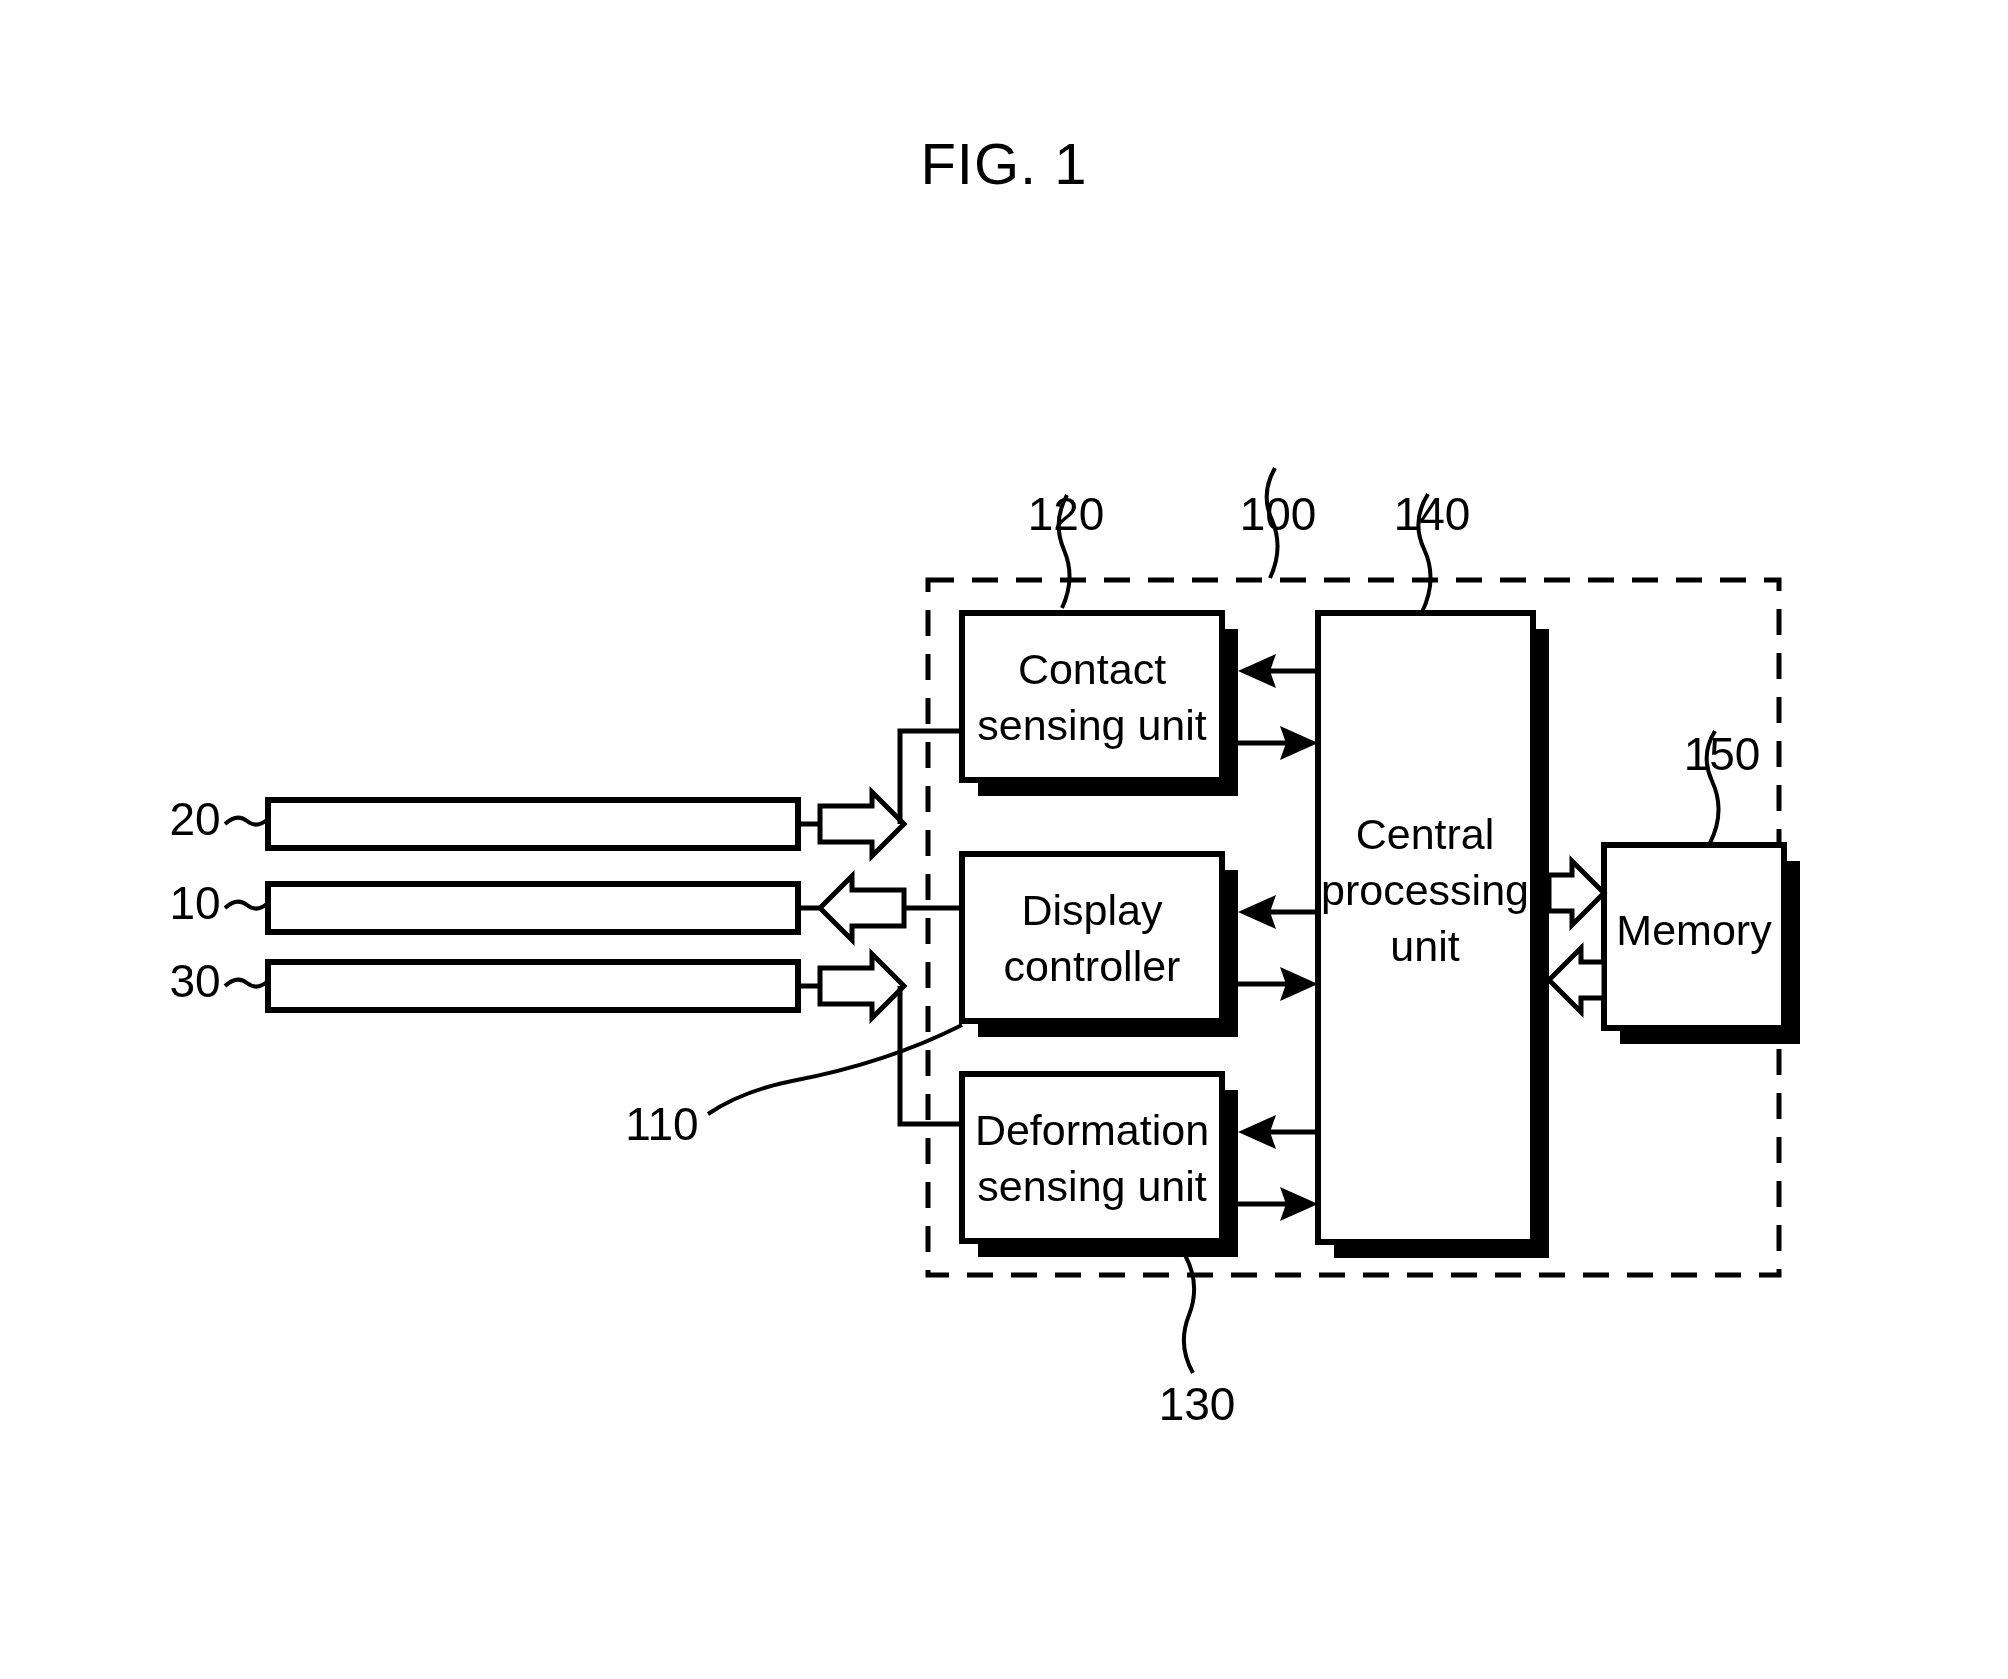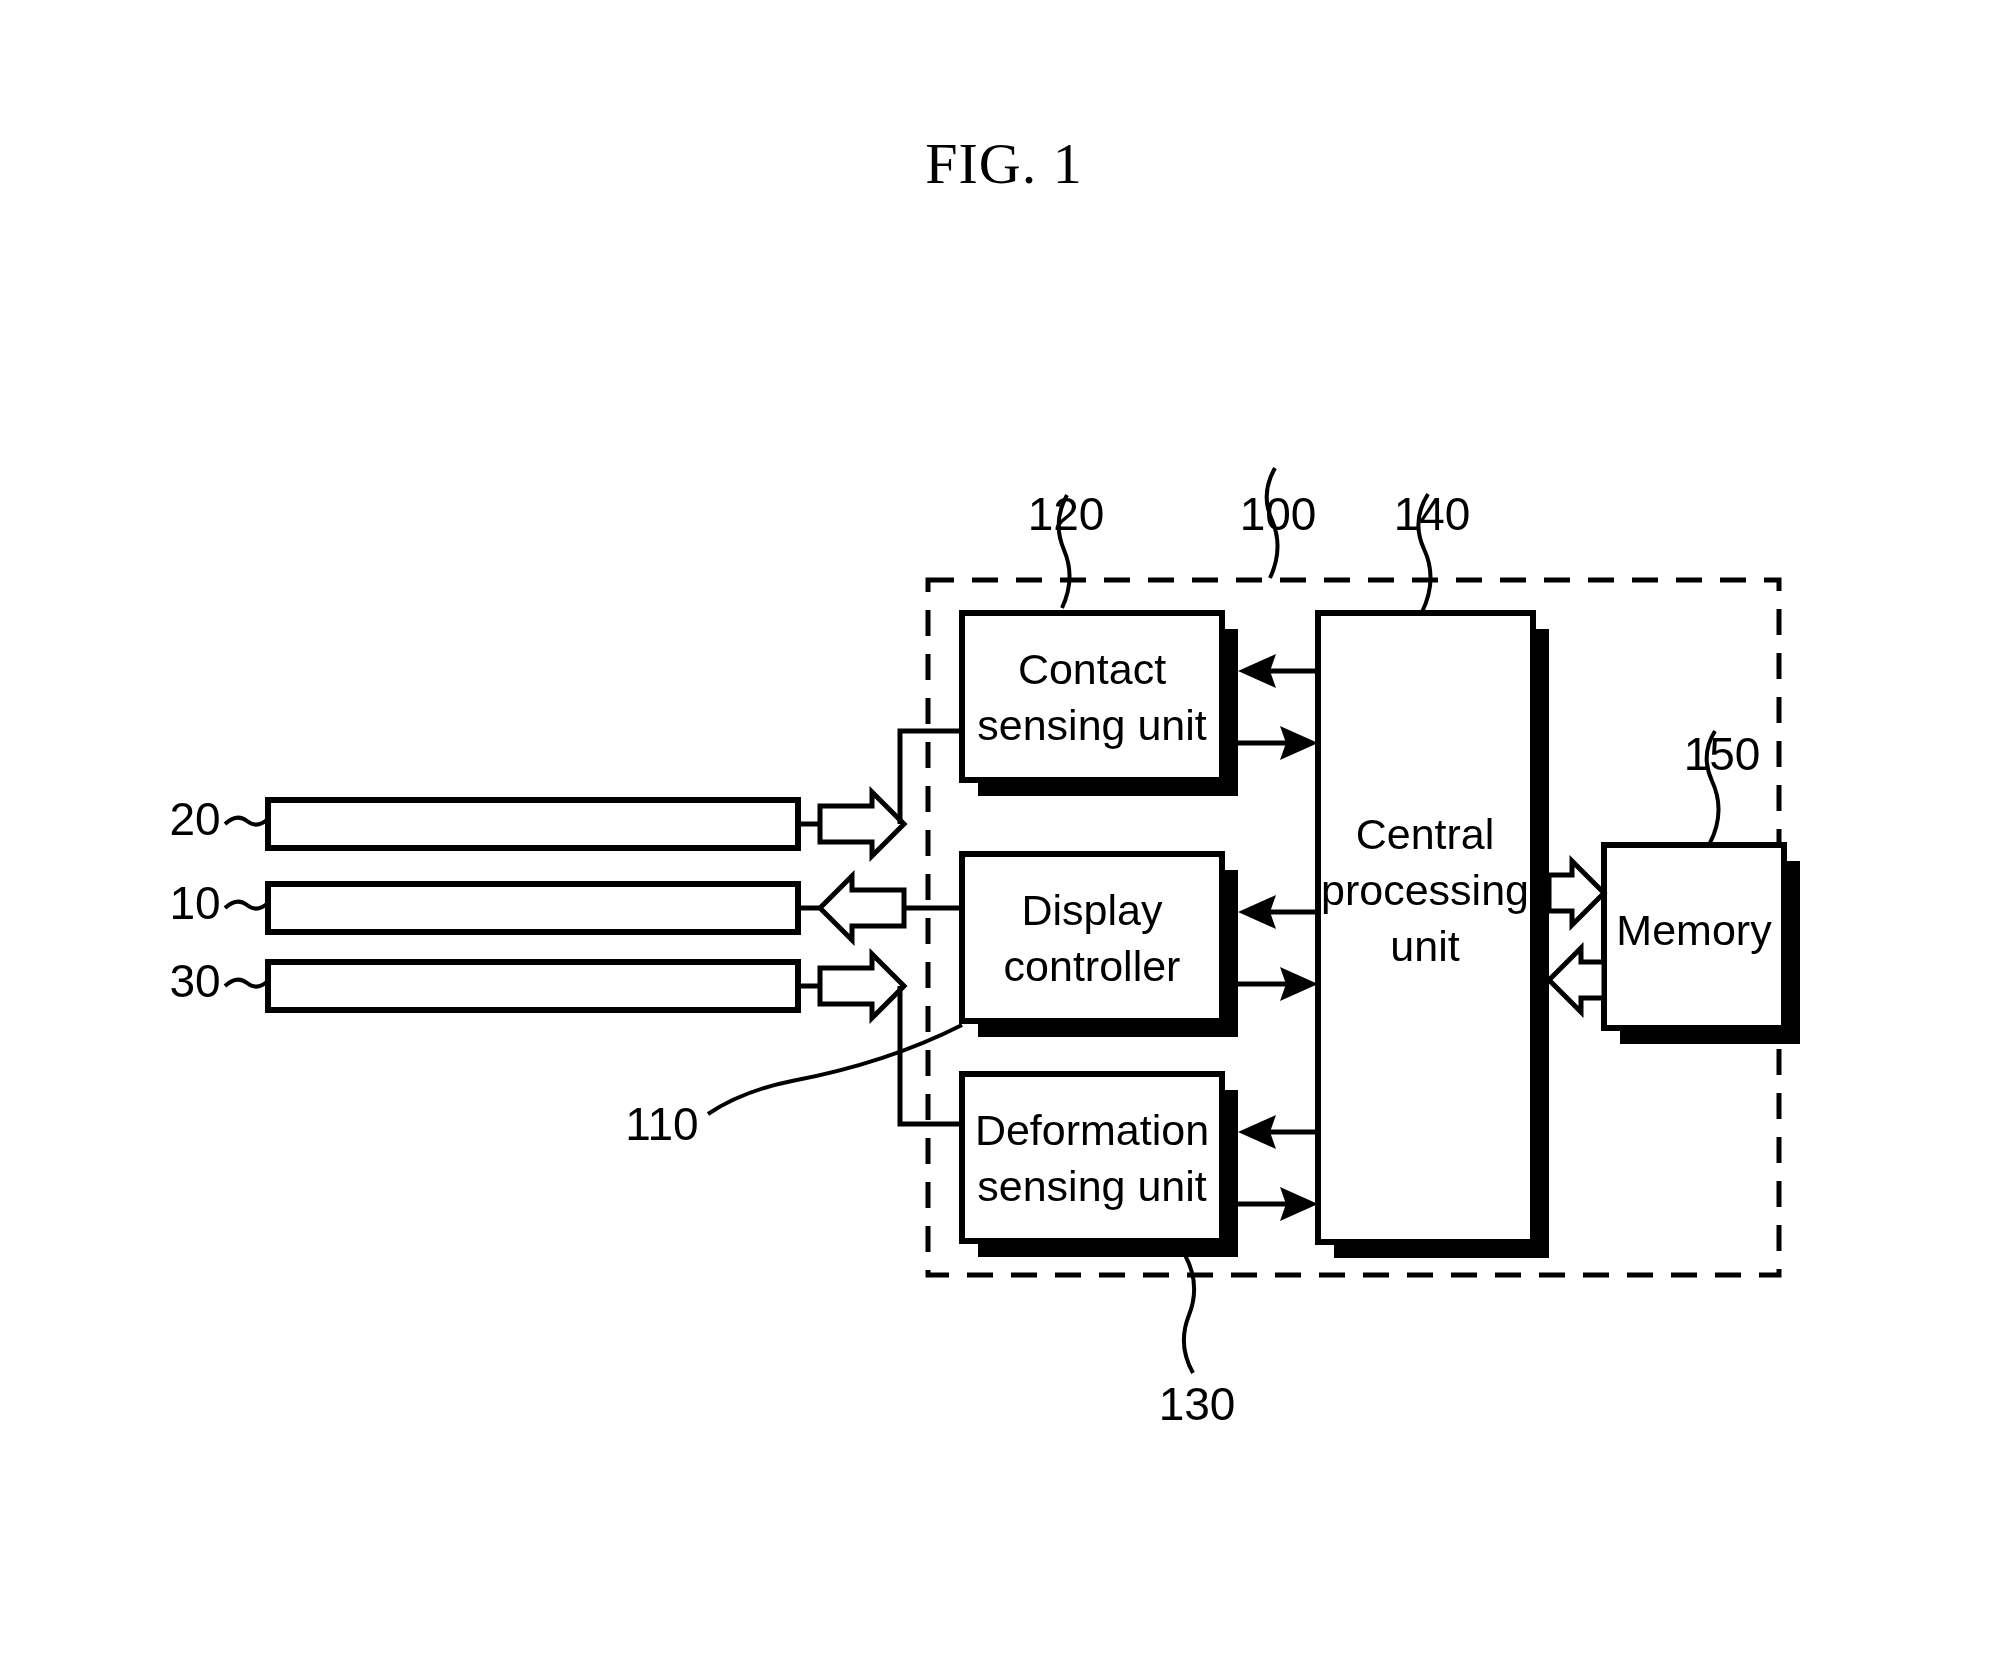--- a/index.html
+++ b/index.html
@@ -19,21 +19,21 @@
     inset: 0;
     width: 2008px;
     height: 1679px;
   }
   .fig-title {
     position: absolute;
     left: 0;
     top: 130px;
     width: 2008px;
     text-align: center;
-    font-family: Liberation Serif, serif;
+    font-family: Liberation Sans, sans-serif;
     font-size: 58px;
     letter-spacing: 1px;
     color: #000;
   }
   svg.diagram {
     position: absolute;
     left: 0;
     top: 0;
     width: 2008px;
     height: 1679px;

